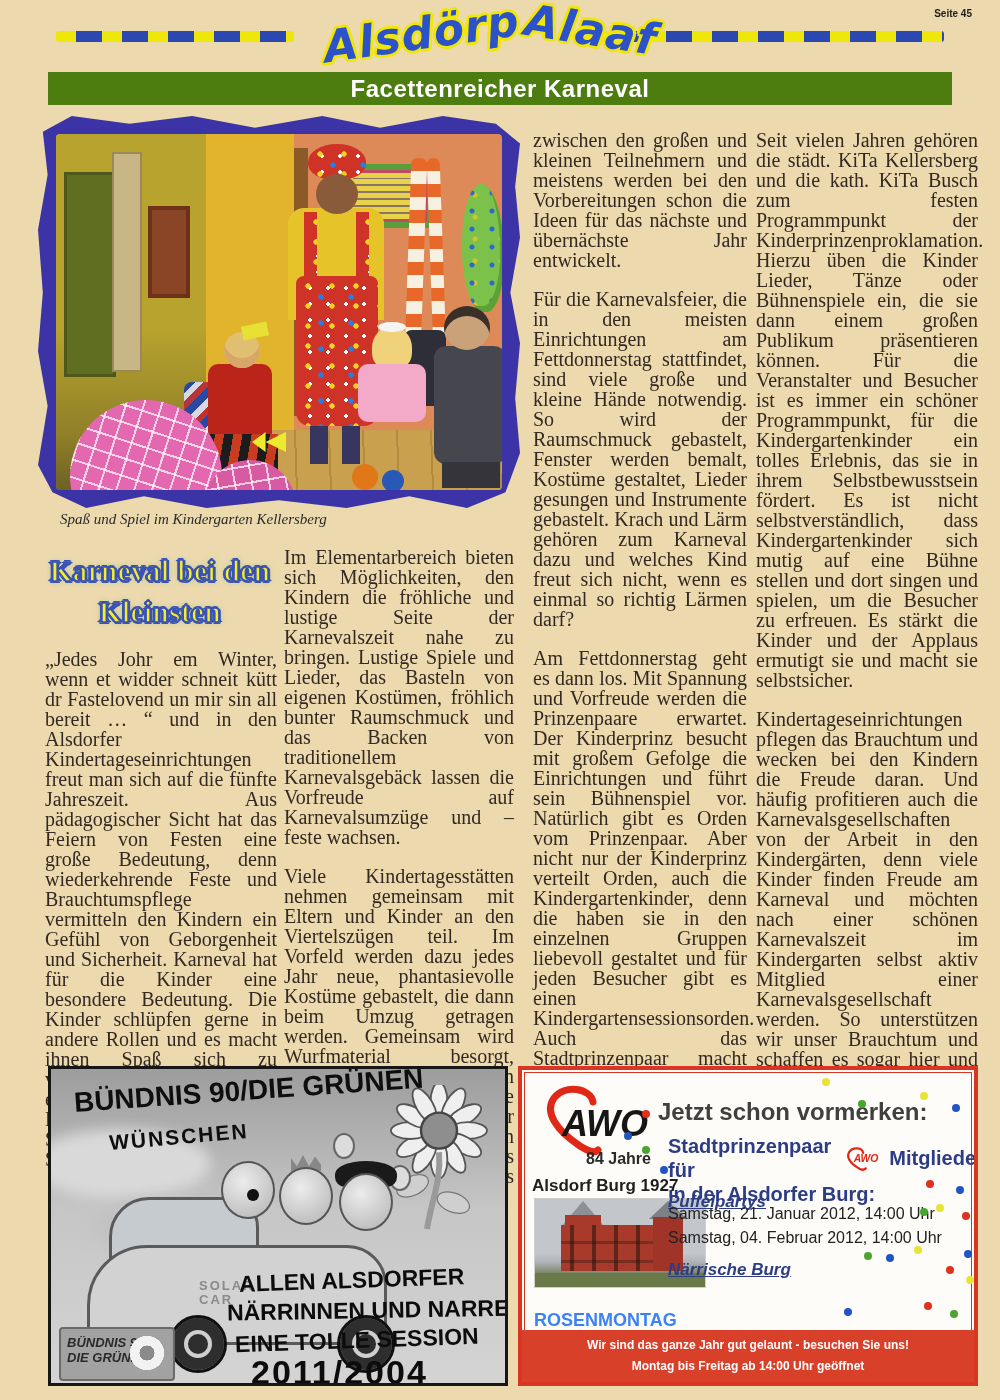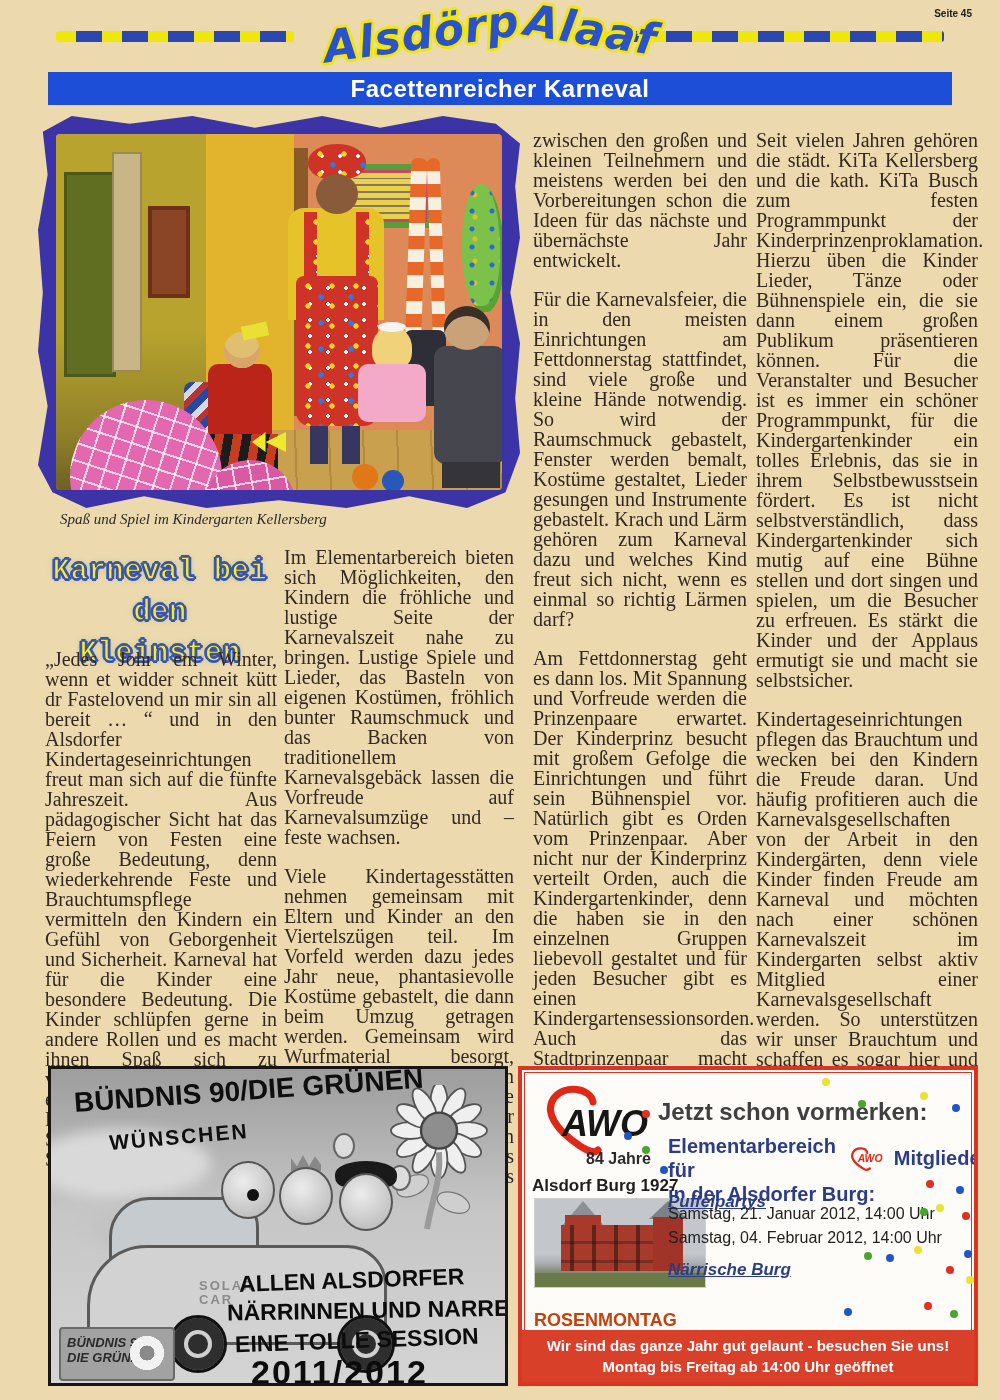--- a/index.html
+++ b/index.html
@@ -22,21 +22,21 @@
     font-family:"DejaVu Sans", sans-serif; font-weight:bold; font-style:italic;
     font-size:44px; color:#2b52c8; letter-spacing:1px;
     text-shadow:
       -3px 0 0 #f0e60a, 3px 0 0 #f0e60a, 0 -3px 0 #f0e60a, 0 3px 0 #f0e60a,
       -2px -2px 0 #f0e60a, 2px -2px 0 #f0e60a, -2px 2px 0 #f0e60a, 2px 2px 0 #f0e60a;
   }
   .logo-w1 { transform:rotate(-8deg) translateY(6px); }
   .logo-w2 { transform:rotate(9deg) translateY(2px); }
 
   .banner { position:absolute; left:48px; right:48px; top:72px; height:33px;
-            background:#1d4ed8; display:flex; align-items:center; justify-content:center; }
+            background:#4d7c0f; display:flex; align-items:center; justify-content:center; }
   .banner-text { color:#fff; font-weight:bold; font-size:24px; letter-spacing:.5px; }
 
   
   .photo-frame { position:absolute; left:38px; top:116px; width:482px; height:392px; background:#3b33a6;
     clip-path:polygon(1% 4%,7% 0%,19% 2%,32% 0%,45% 3%,59% 0%,71% 3%,84% 0%,95% 2%,100% 7%,99% 18%,100% 31%,98% 45%,100% 58%,99% 72%,100% 86%,97% 96%,89% 100%,77% 97%,64% 100%,50% 98%,35% 100%,22% 97%,10% 100%,3% 96%,0% 89%,2% 74%,0% 60%,1% 45%,0% 29%,2% 15%); }
   .photo { position:absolute; left:18px; top:18px; width:446px; height:356px; overflow:hidden;
            border-radius:4px; background:#dd8a58; }
   .ph-corridor { position:absolute; left:0; top:0; width:150px; height:100%;
                  background:linear-gradient(180deg,#b7a32e 0 55%,#8f7f28 85%,#6e6124); }
   .ph-door { position:absolute; left:8px; top:38px; width:52px; height:205px; background:#606e22; border:3px solid #4c581c; }
@@ -101,21 +101,21 @@
   .ph-web { background:#e468b0; border-radius:50%; position:absolute;
     background-image:repeating-linear-gradient(0deg,rgba(255,255,255,.7) 0 2px,transparent 2px 17px),
                      repeating-linear-gradient(90deg,rgba(255,255,255,.7) 0 2px,transparent 2px 17px); }
   .ph-web1 { left:14px; top:266px; width:152px; height:152px; transform:rotate(18deg); }
   .ph-web2 { left:148px; top:326px; width:92px; height:92px; transform:rotate(-10deg); background-color:#d85aa2; }
   .caption { position:absolute; left:60px; top:511px; font-family:"Liberation Serif", serif;
              font-style:italic; font-size:15px; color:#2a2a2a; }
 
   
   .headline { position:absolute; left:40px; top:551px; width:240px; text-align:center;
-    font-family:Liberation Mono, monospace; font-weight:bold; font-size:29px; line-height:41px;
+    font-family:Liberation Serif, serif; font-weight:bold; font-size:29px; line-height:41px;
     color:#f7ee27; letter-spacing:.5px; -webkit-text-stroke:1.6px #3952b5;
     text-shadow:-2px 0 0 #3952b5,2px 0 0 #3952b5,0 -2px 0 #3952b5,0 2px 0 #3952b5,0 0 6px rgba(80,160,70,.55); }
   .col { position:absolute; font-family:"Liberation Serif", serif; font-size:20px;
          line-height:20px; text-align:justify; color:#342822; hyphens:auto; }
   .col p + p { margin-top:19px; }
   .col1 { left:45px;  top:649px; width:232px; }
   .col2 { left:284px; top:547px; width:230px; }
   .col3 { left:533px; top:130px; width:214px; }
   .col4 { left:756px; top:130px; width:222px; }
 
@@ -178,26 +178,26 @@
   .ca-gwall { position:absolute; left:30px; top:16px; width:36px; height:12px; background:#a83a2c; }
   .ca-tower { position:absolute; left:118px; top:18px; width:30px; height:54px; background:#a03428; }
   .ca-cone { position:absolute; left:114px; top:2px; width:38px; height:18px; background:#7d8084;
     clip-path:polygon(0 100%,50% 0,100% 100%); }
   .ca-ground { position:absolute; left:0; bottom:0; width:100%; height:14px; background:#697a48; }
   .awo-col2 { position:absolute; left:146px; }
   .awo-sec-title { font-size:17px; font-weight:bold; font-style:italic; text-decoration:underline; color:#2c3c85; }
   .awo-line { font-size:16px; color:#222; }
   .p-title { top:110px;margin-top:12px; } .p-d1 { top:135px; } .p-d2 { top:159px; }
   .n-title { top:190px; } .n-d1 { top:214px; }
-  .awo-rosen { position:absolute; left:12px; top:240px; font-size:18px; font-weight:bold; color:#c2410c; }
+  .awo-rosen { position:absolute; left:12px; top:240px; font-size:18px; font-weight:bold; color:#3b82f6; }
   .awo-rosenline { position:absolute; left:12px; top:262px; width:436px; font-size:15.5px; color:#222; }
   .awo-rosenline b { font-style:italic; }
   .awo-footer { position:absolute; left:0; right:0; bottom:0; height:52px; background:#d9402a;
     display:flex; flex-direction:column; align-items:center; justify-content:center; gap:2px; }
-  .awo-footer span { color:#fff; font-weight:bold; font-size:15px; line-height:19px; }
+  .awo-footer span { color:#fff; font-weight:bold; font-size:12px; line-height:19px; }
   .dot { position:absolute; width:8px; height:8px; border-radius:50%; }
   .dot-r { background:#e0301e; } .dot-b { background:#2255c4; }
   .dot-g { background:#4aa52e; } .dot-y { background:#e8e337; }
 </style>
 </head>
 <body>
 
 <div class="seite" data-interactable="false">Seite 45</div>
 <div class="dash dash-left" data-interactable="false"></div>
 <div class="dash dash-right" data-interactable="false"></div>
@@ -333,38 +333,38 @@
   <div class="gz-head gz-h1" data-interactable="false"></div>
   <div class="gz-nose" data-interactable="false"></div>
   <div class="gz-crown" data-interactable="false"></div>
   <div class="gz-head gz-h2" data-interactable="false"></div>
   <div class="gz-hat" data-interactable="false"></div>
   <div class="gz-head gz-h3" data-interactable="false"></div>
   <div class="gz-solar" data-interactable="false">SOLAR CAR</div>
   <div class="gz-msg gz-m1" data-interactable="false">ALLEN ALSDORFER</div>
   <div class="gz-msg gz-m2" data-interactable="false">NÄRRINNEN UND NARREN</div>
   <div class="gz-msg gz-m3" data-interactable="false">EINE TOLLE SESSION</div>
-  <div class="gz-msg gz-season" data-interactable="false">2011/2012</div>
+  <div class="gz-msg gz-season" data-interactable="false">2011/2004</div>
   <div class="gz-logo" data-interactable="false">
     <div class="gz-logo-text" data-interactable="false">BÜNDNIS 90</div>
     <div class="gz-logo-text" data-interactable="false">DIE GRÜNEN</div>
     <div class="gz-logo-sun" data-interactable="false"></div>
   </div>
 </div>
 
 <div class="ad-awo" data-interactable="false">
   <svg class="awo-logo" width="118" height="78" viewBox="0 0 118 78" data-interactable="false">
     <path d="M57 22 C55 8, 28 4, 18 18 C8 32, 20 50, 44 66 C52 71, 58 74, 62 70" fill="none" stroke="#e02818" stroke-width="7" stroke-linecap="round"></path>
     <text x="26" y="56" font-family="Liberation Sans, sans-serif" font-size="36" font-weight="bold" font-style="italic" fill="#161616" data-interactable="false">AWO</text>
   </svg>
   <div class="awo-years" data-interactable="false">84 Jahre</div>
   <div class="awo-head" data-interactable="false">Jetzt schon vormerken:</div>
   <div class="awo-sub" data-interactable="false">
     <div class="awo-sub-line1">
-      <span data-interactable="false">Elementarbereich für</span>
+      <span data-interactable="false">Stadtprinzenpaar für</span>
       <svg width="42" height="28" viewBox="0 0 42 28" data-interactable="false">
         <path d="M21 8 C20 2, 9 1, 5 7 C1 13, 6 20, 16 26 C19 28, 22 28, 24 26" fill="none" stroke="#e02818" stroke-width="2.6" stroke-linecap="round"></path>
         <text x="10" y="19" font-family="Liberation Sans, sans-serif" font-size="12" font-weight="bold" font-style="italic" fill="#e02818" data-interactable="false">AWO</text>
       </svg>
       <span data-interactable="false">Mitglieder</span>
     </div>
     <div data-interactable="false">in der Alsdorfer Burg:</div>
   </div>
   <div class="awo-burglabel" data-interactable="false">Alsdorf Burg 1927</div>
   <div class="castle" data-interactable="false">

